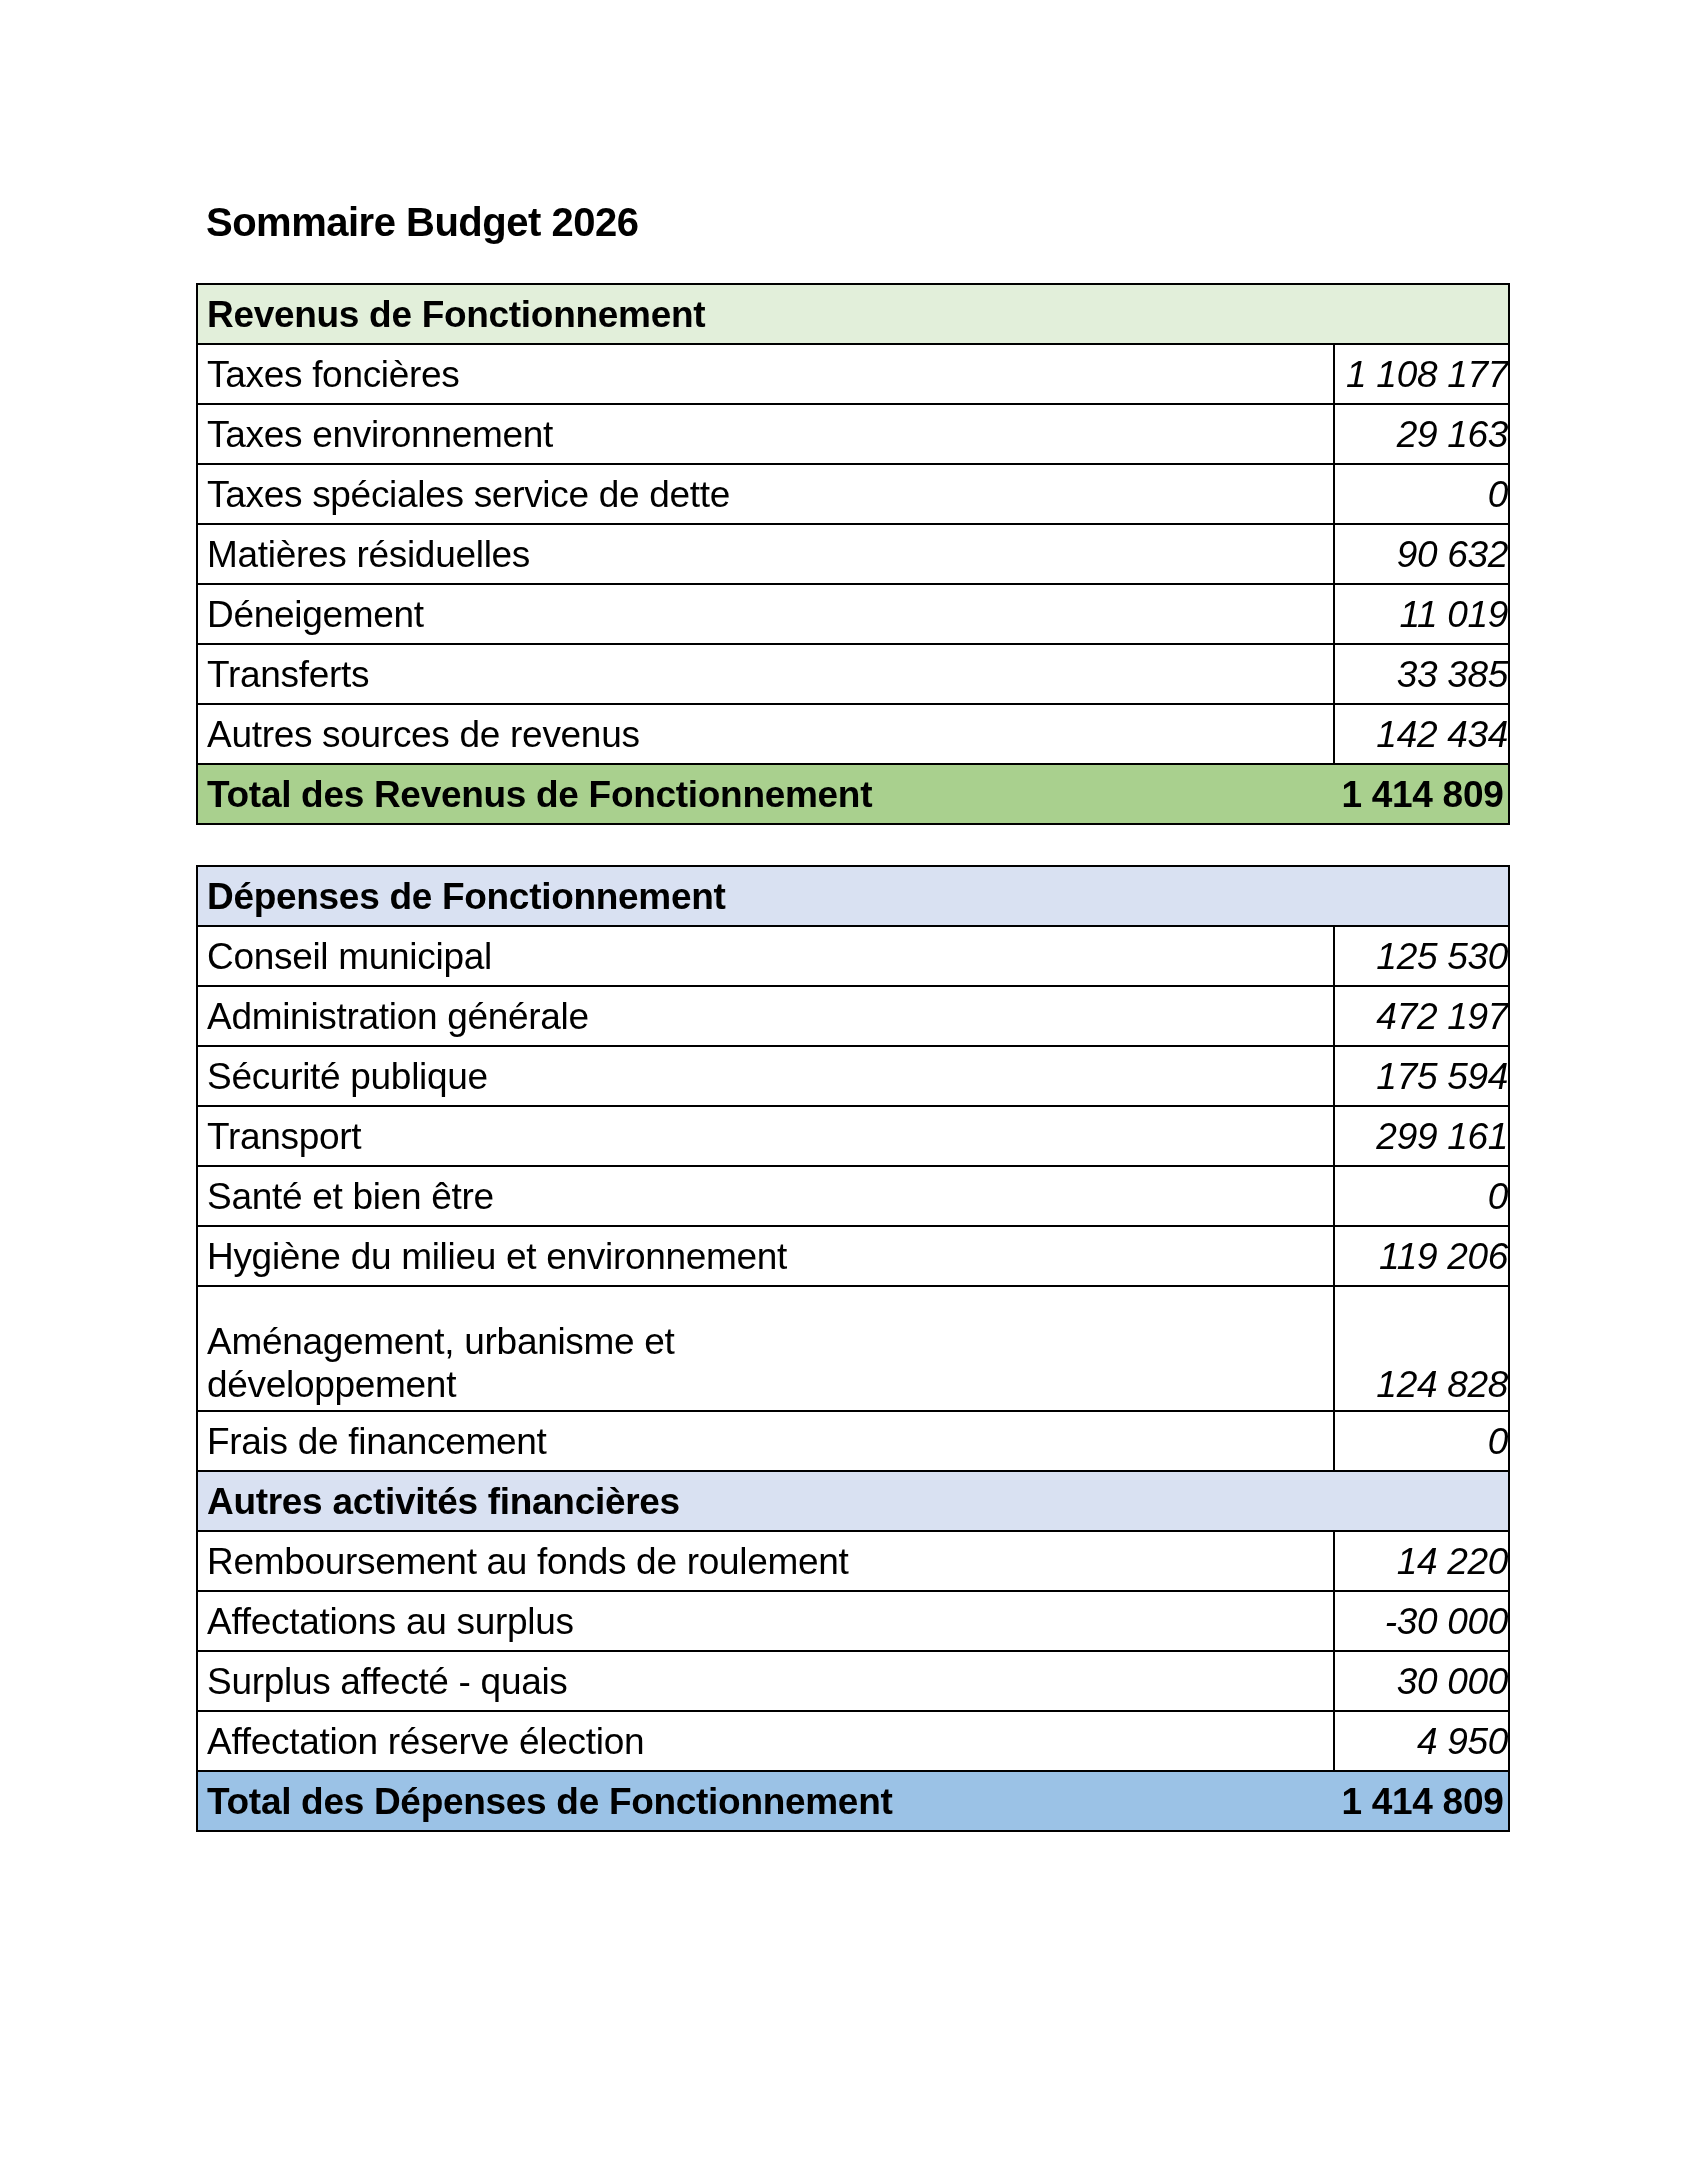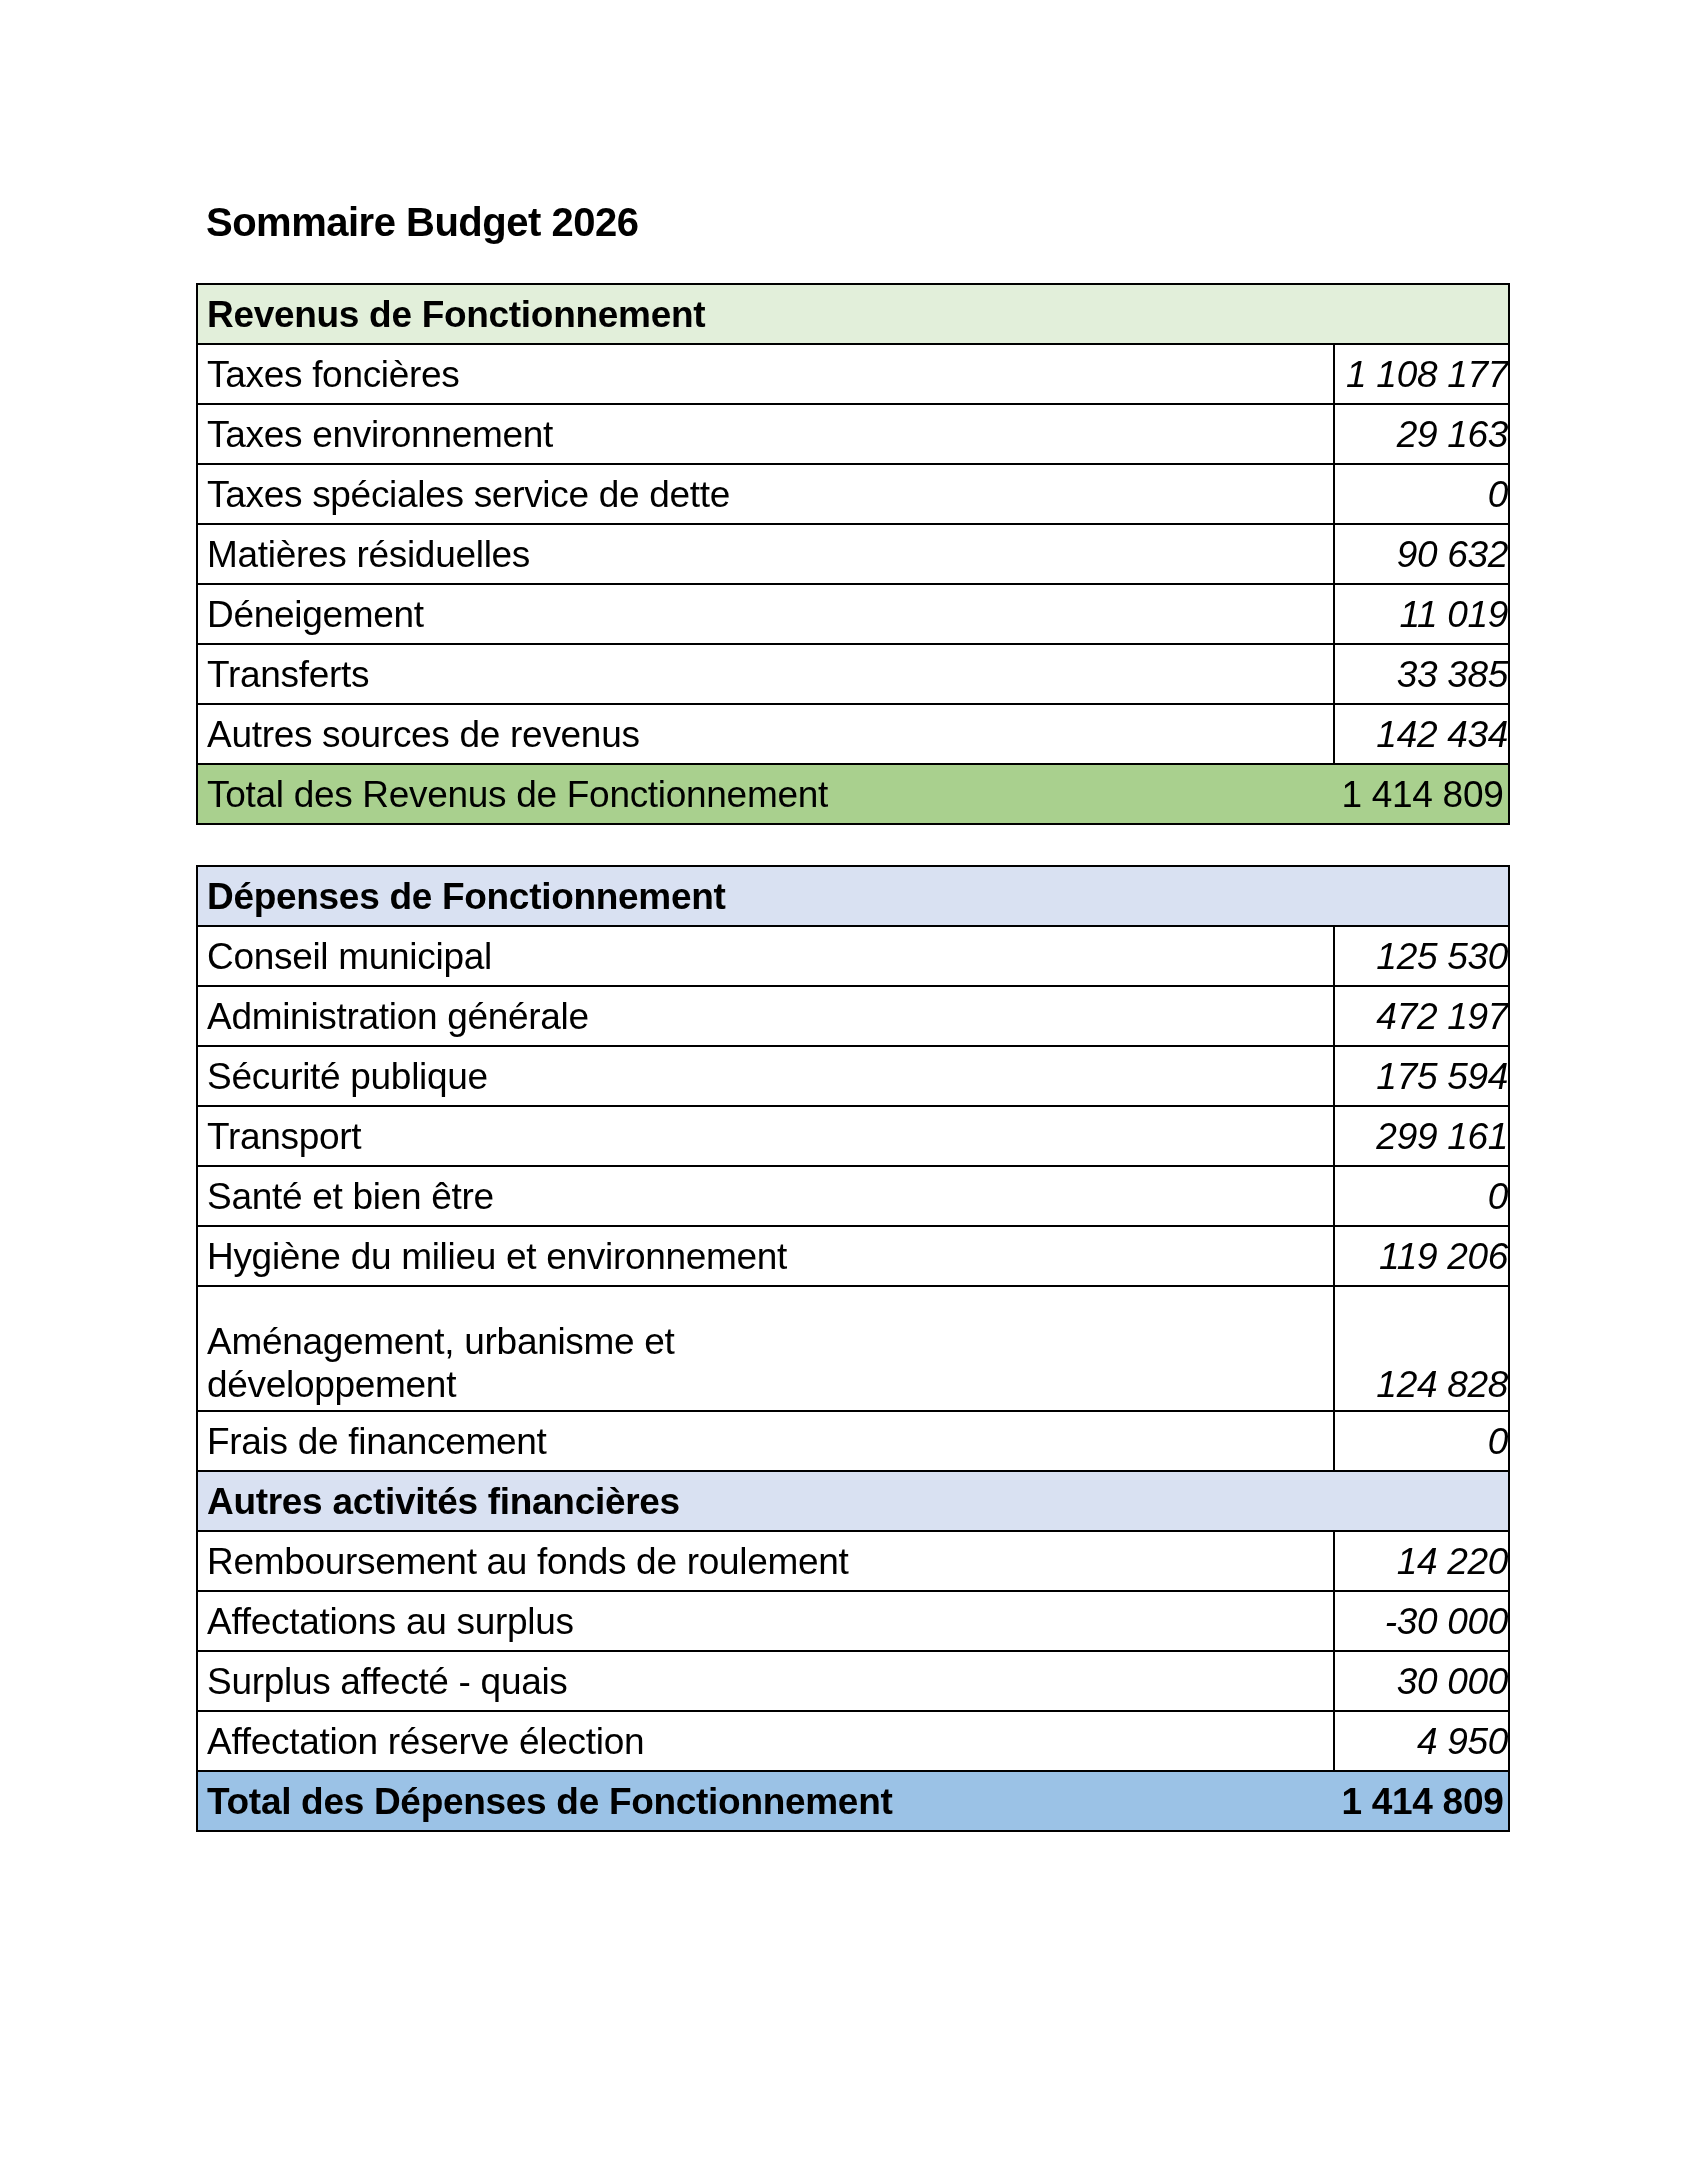--- a/index.html
+++ b/index.html
@@ -6,21 +6,21 @@
   body { width:1683px; height:2178px; position:relative; font-family:"Liberation Sans", sans-serif; color:#000; }
   .title { position:absolute; left:206px; top:200px; font-size:40px; font-weight:bold; letter-spacing:-0.5px; }
   table { position:absolute; left:196px; width:1312px; border-collapse:collapse; table-layout:fixed; }
   #t1 { top:283px; }
   #t2 { top:865px; }
   td { border:2px solid #000; height:58px; padding:0 0 0 9px; font-size:37px; line-height:43px; vertical-align:middle; white-space:nowrap; letter-spacing:-0.3px; }
   td.val { text-align:right; padding:0 0 0 0;font-style:italic; }
   td.tall { height:119px; vertical-align:bottom; padding-bottom:4px; white-space:normal;margin-left:22px; }
   tr.hdr td { font-weight:bold; }
   tr.rev-hdr td { background:#E2EFDA;margin-left:32px; }
-  tr.rev-tot td { background:#A9D08E; font-weight:normal; }
+  tr.rev-tot td { background:#A9D08E; font-weight:bold; }
   tr.dep-hdr td { background:#D9E1F2; }
   tr.dep-tot td { background:#9BC2E6; font-weight:bold; }
   col.c1 { width:1137px; }
   col.c2 { width:175px; }
   .tot-wrap { position:relative; }
   .tot-label { position:absolute; left:9px; top:50%; transform:translateY(-50%); }
   .tot-val { position:absolute; left:1137px; width:175px; text-align:center; top:50%; transform:translateY(-50%); }
 </style>
 </head>
 <body>

